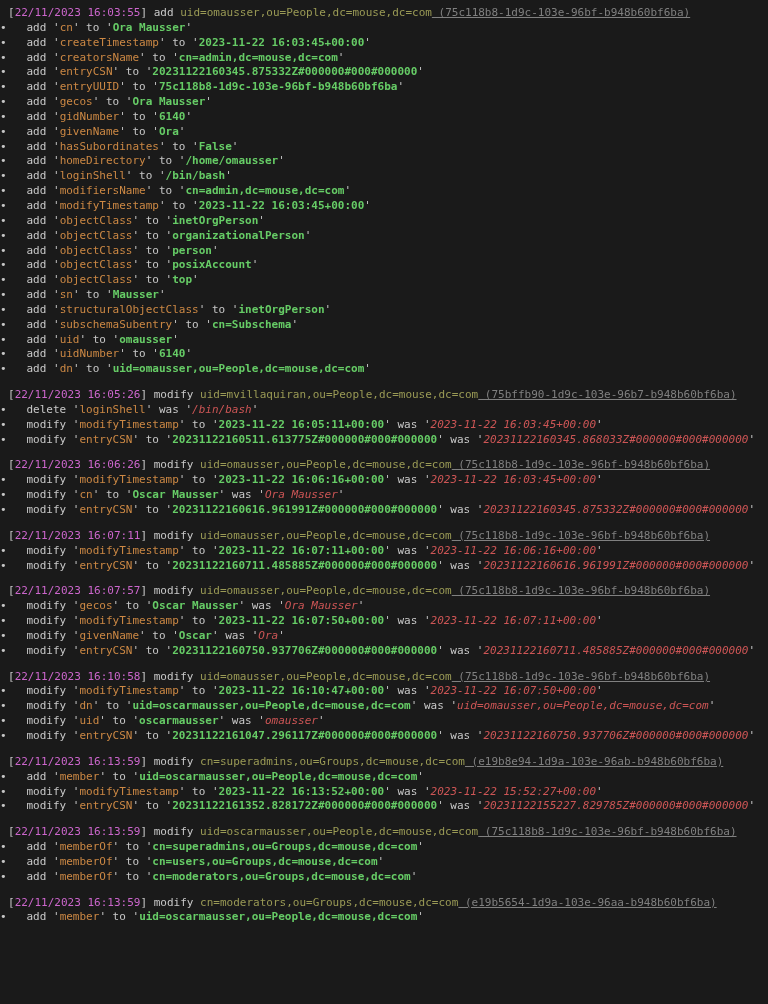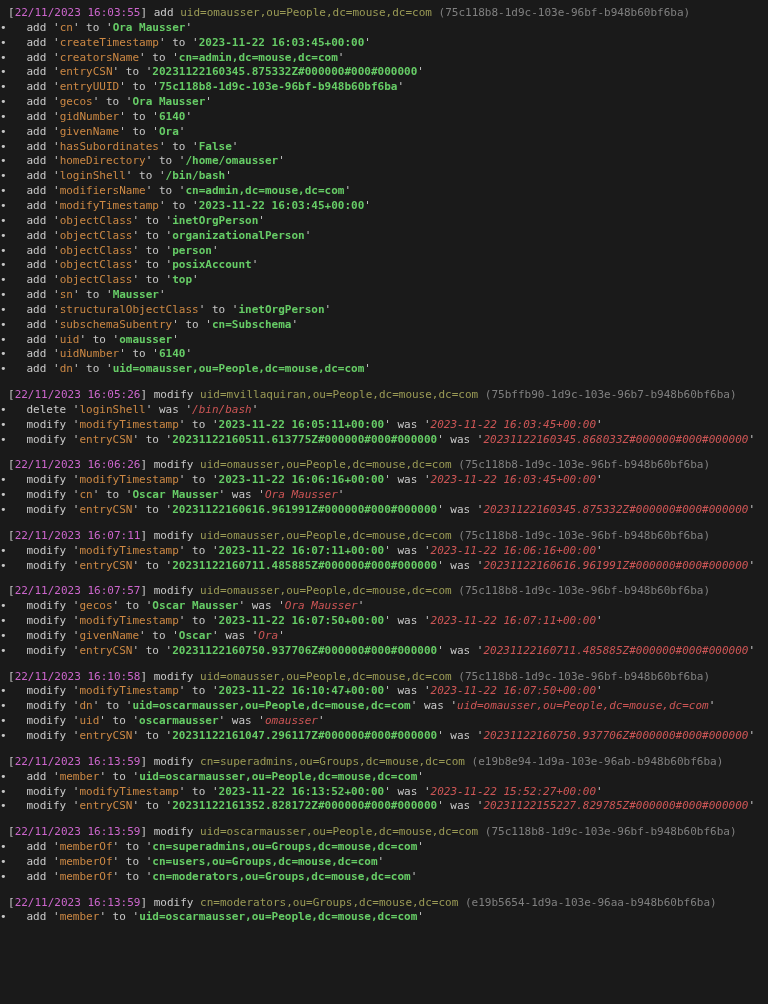--- a/index.html
+++ b/index.html
@@ -1,21 +1,21 @@
 <!DOCTYPE html>
 <html><head>
 <meta charset="utf-8">
 <style>
   html,body{margin:0;padding:0;background:#1a1a1a;color:#c8c8c8;font-family:Menlo,Consolas,monospace;font-size:11px;line-height:1.35;}
   .term{padding:6px 0 20px 0;width:768px;box-sizing:border-box;white-space:pre-wrap;word-break:break-all;}
   .brk{color:#c8c8c8;}
   .ts{color:#cc66cc;font-weight:normal;}
   .verb{color:#c8c8c8;}
   .dn{color:#9a9a55;}
-  .uuid{color:#808080;}
+  .uuid{color:#808080;text-decoration:underline;}
   .attr{color:#cc8844;}
   .nval{color:#66cc66;font-weight:bold;}
   .oval{color:#cc5555;font-style:italic;}
   .plain{color:#c8c8c8;}
   .line{padding:0 8px;}
   .sub{padding-left:0;}
   .bullet{color:#c8c8c8;}
 </style>
 </head>
 <body>

